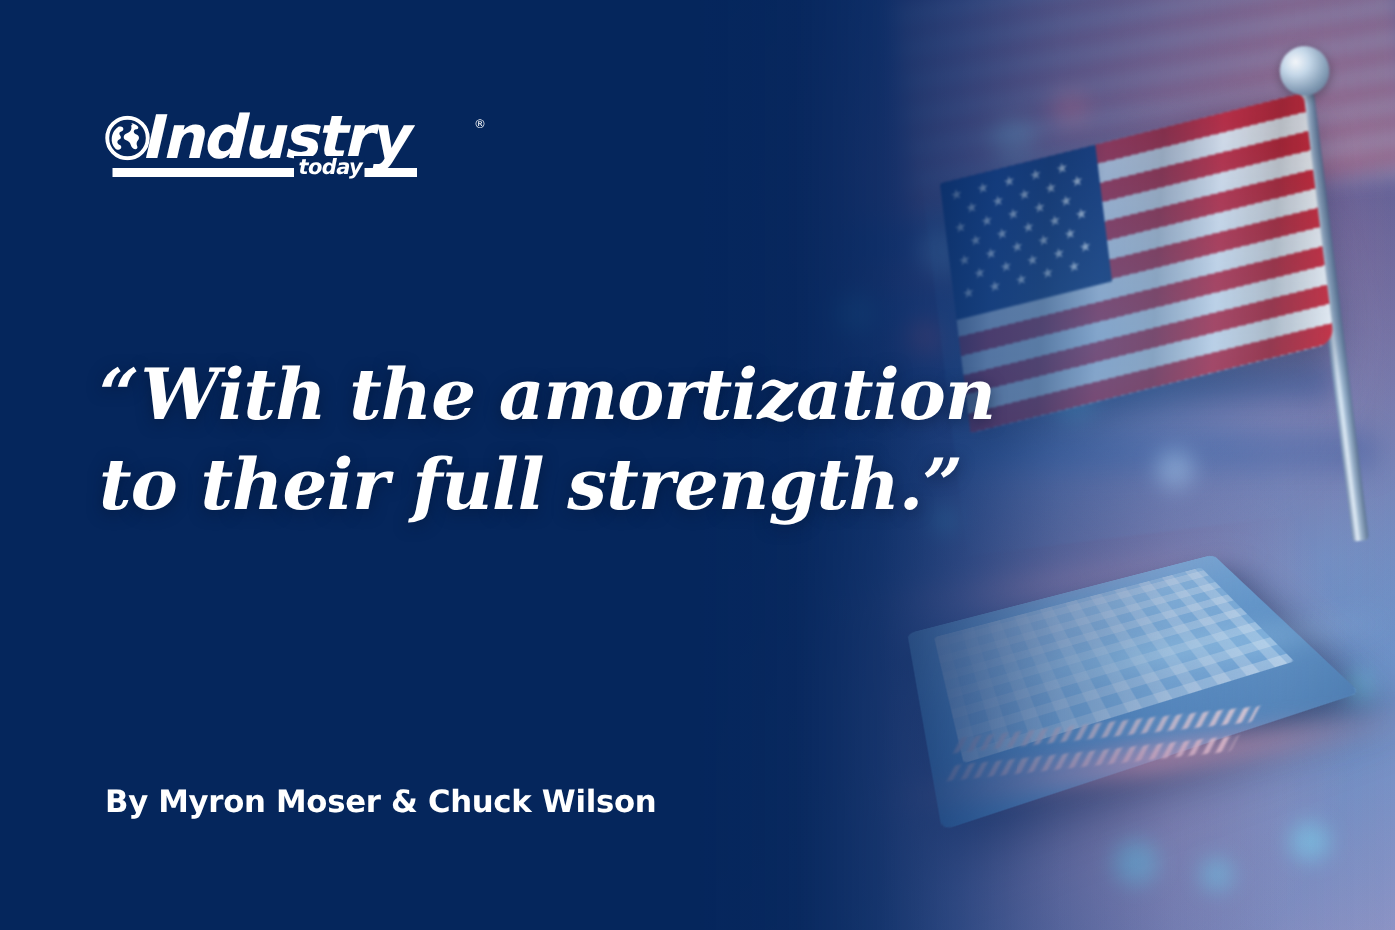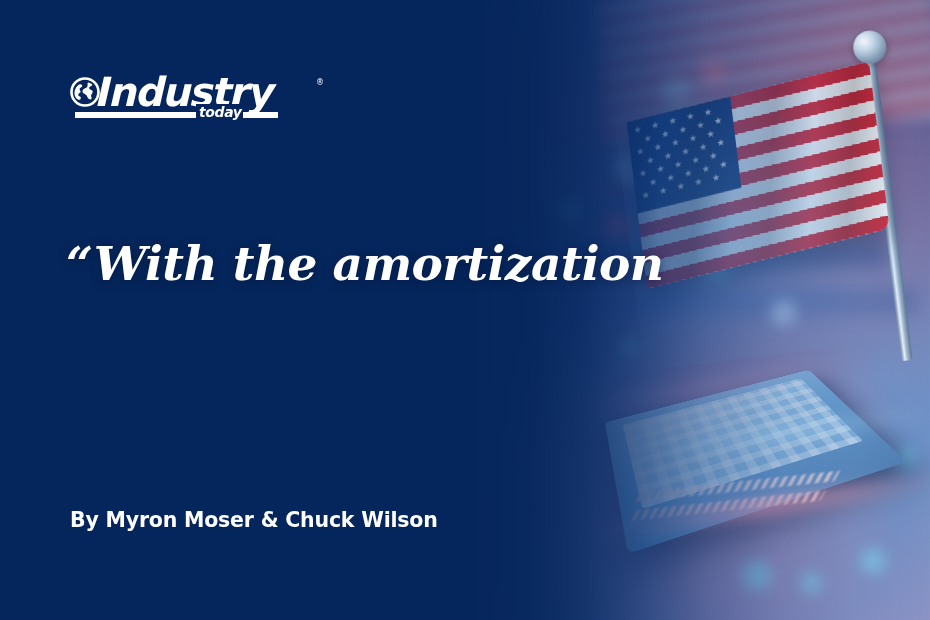--- a/index.html
+++ b/index.html
@@ -287,21 +287,21 @@
     line-height: 60px;
     letter-spacing: -.6px;
     text-shadow: 0 2px 10px rgba(3,20,50,.55);
   }
   .quote div { white-space: nowrap; }
 
   
   .byline {
     position: absolute;
     left: 70px;
-    top: 508px;
+    top: 522px;
     color: #ffffff;
     font-family: "DejaVu Sans", sans-serif;
     font-weight: 700;
     font-size: 20.5px;
     letter-spacing: -.2px;
     white-space: nowrap;
   }
 </style>
 </head>
 <body>
@@ -411,18 +411,19 @@
       <span class="logoReg">®</span>
       <span class="logoRule"></span>
       <span class="logoToday">today</span>
     </div>
 
     <div class="kicker">
     </div>
 
     <div class="quote">
       <div>“With the amortization</div>
+      <div>to their full strength.”</div>
     </div>
 
     <div class="byline">By Myron Moser &amp; Chuck Wilson</div>
 
   </div>
 </div>
 
 </body></html>

